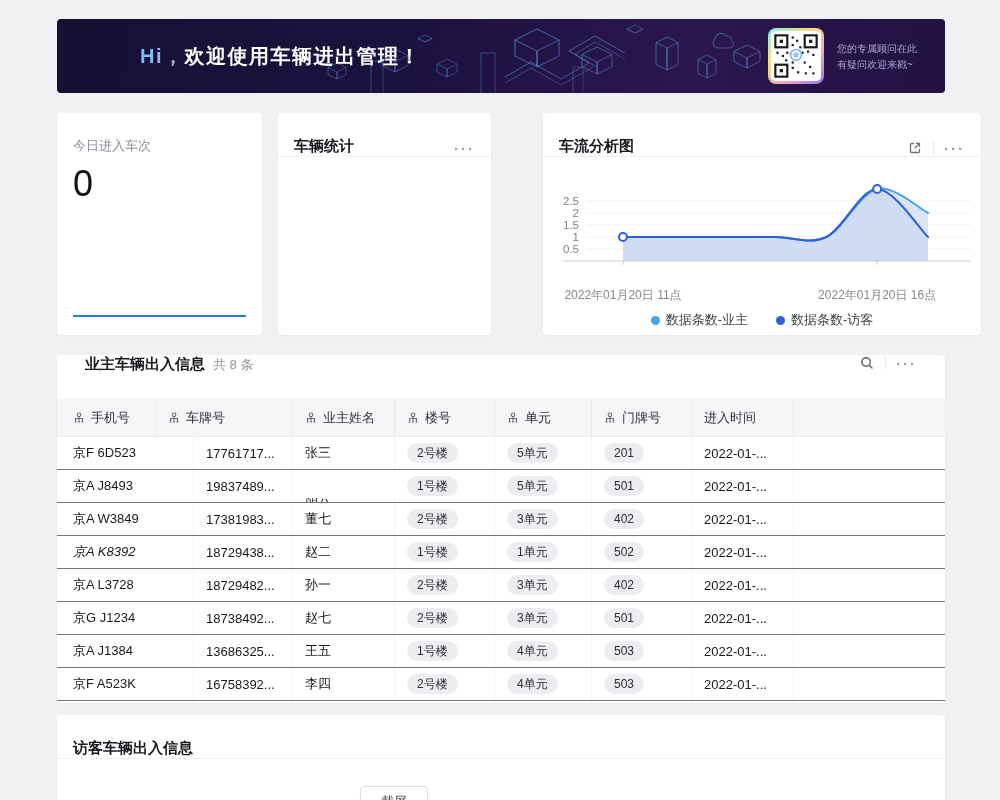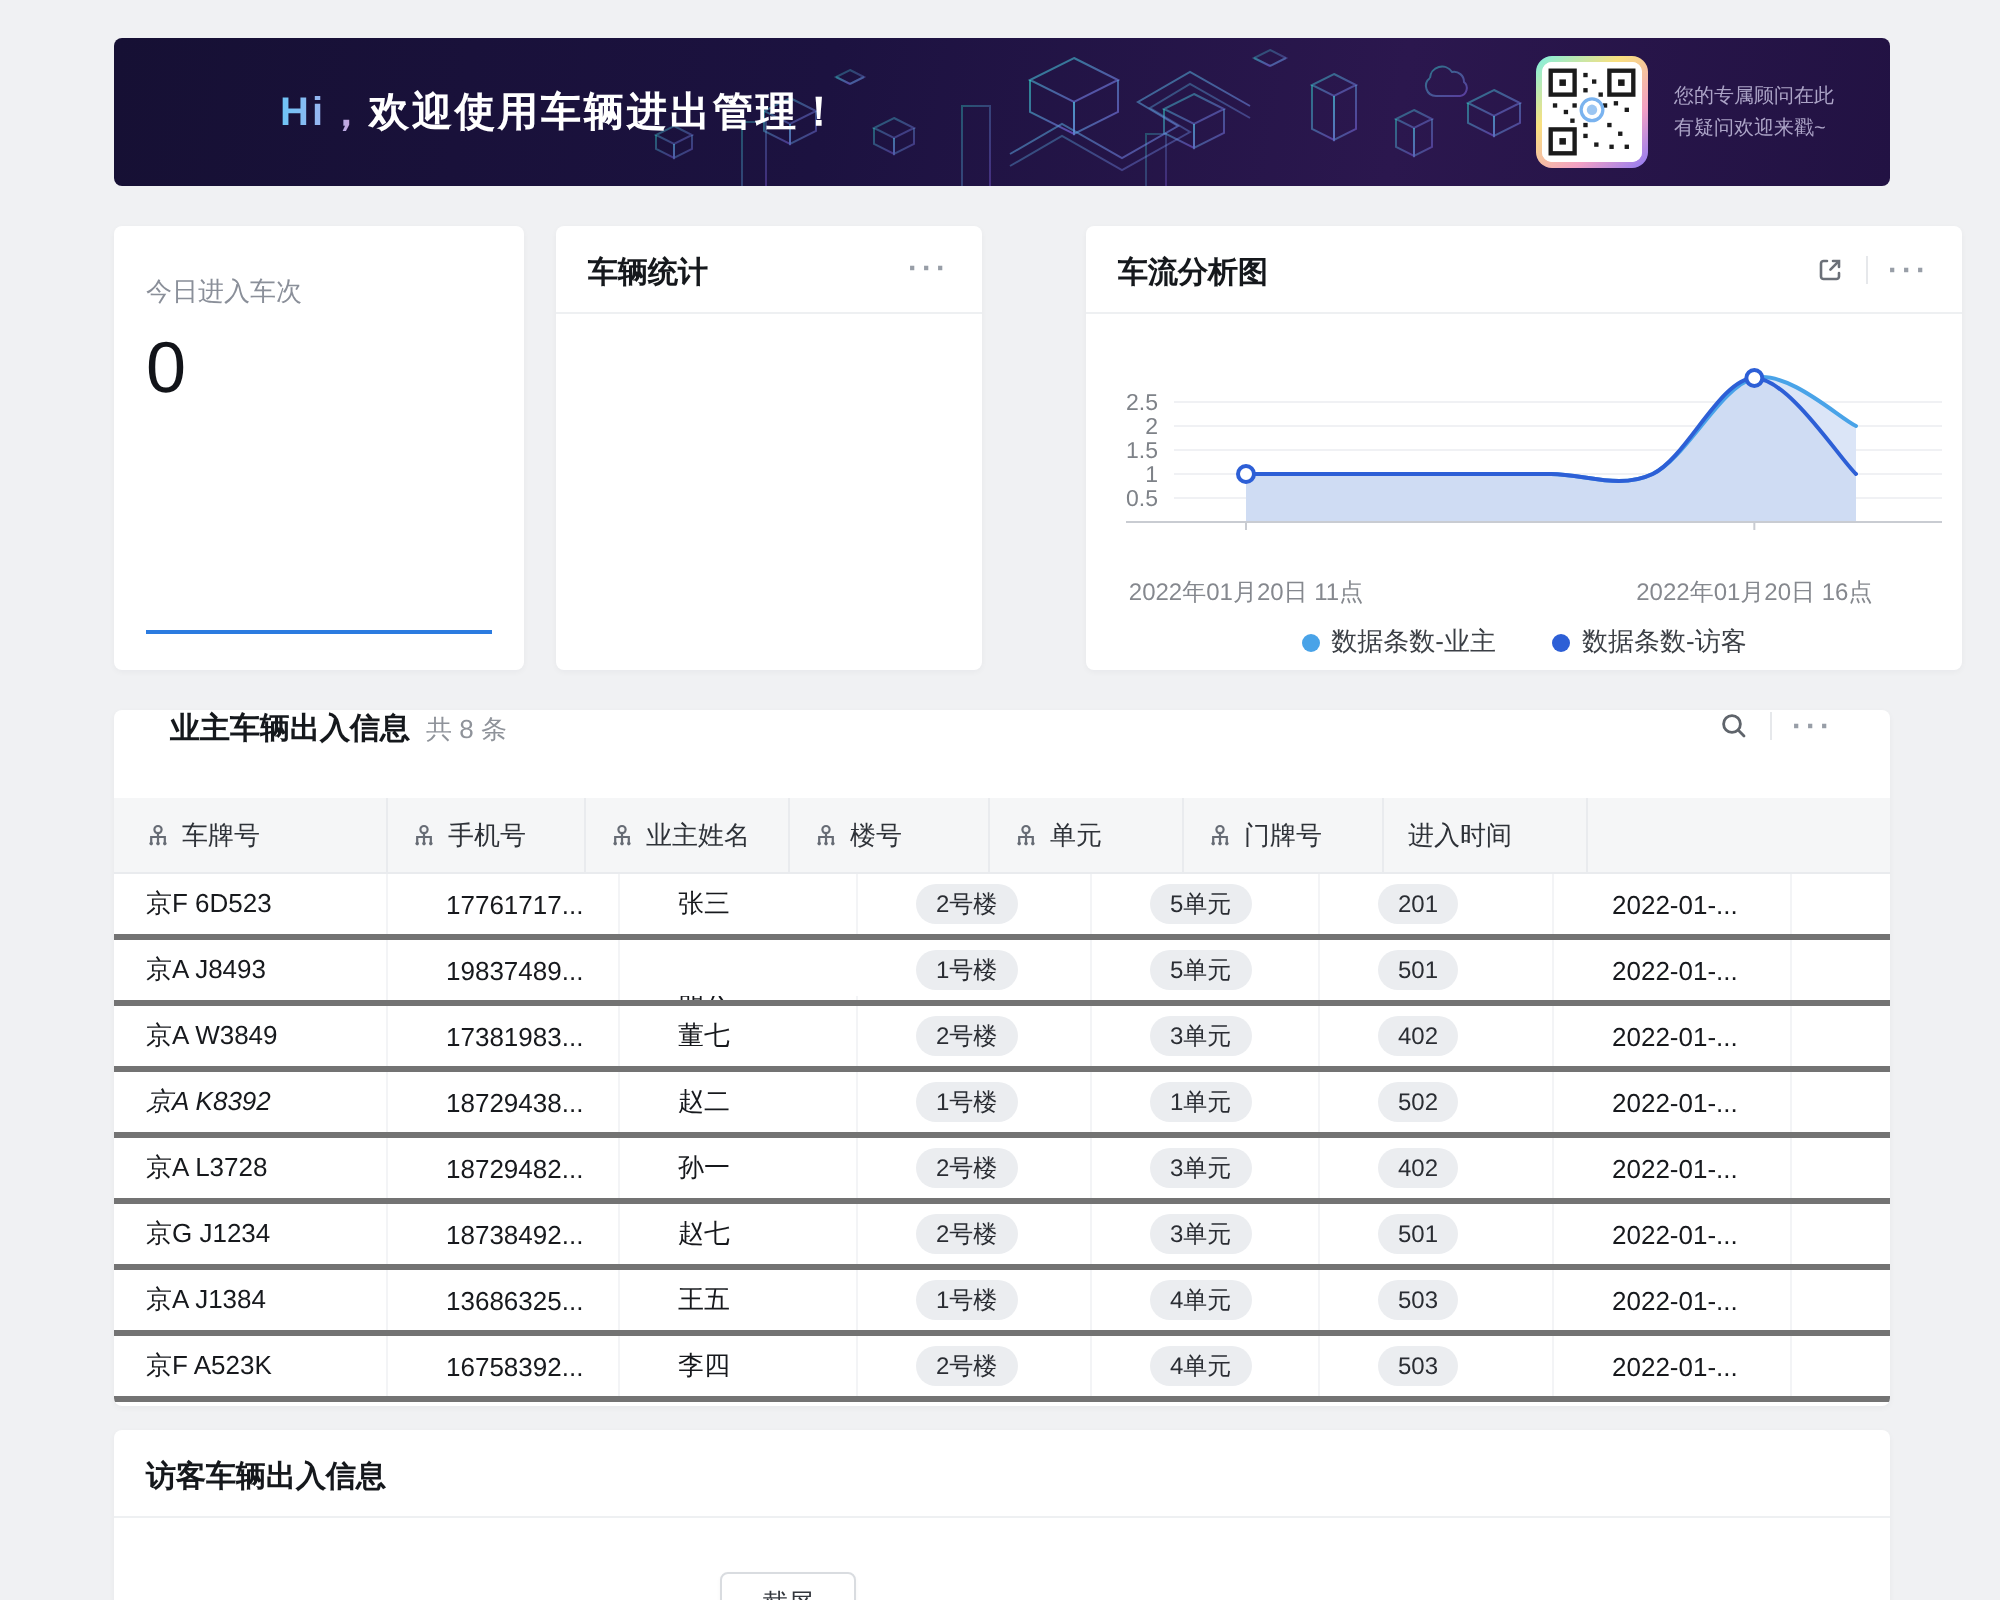--- a/index.html
+++ b/index.html
@@ -26,22 +26,22 @@
   .qr-inner { width:100%; height:100%; background:#fff; border-radius:5px; overflow:hidden; }
   .qr-caption { position:absolute; left:780px; top:22px; font-size:10px; color:#aba3c6; line-height:16px; white-space:nowrap; }
 
   
   .card-today { left:57px; top:113px; width:205px; height:222px; padding:24px 16px; }
   .today-label { font-size:13px; color:#8a8f99; }
   .today-value { font-size:36px; font-weight:500; color:#121419; margin-top:8px; }
   .today-line { position:absolute; left:16px; right:16px; bottom:18px; height:2px; background:#2b7be0; }
 
   
-  .card-head { display:flex; justify-content:space-between; align-items:flex-start;
-    height:44px; padding:14px 16px; border-bottom:1px solid #eef0f2; }
+  .card-head { display:flex; justify-content:space-between; align-items:flex-end;
+    height:44px; padding:0 16px; border-bottom:1px solid #eef0f2; }
   .card-title { font-size:15px; font-weight:bold; color:#15181c; }
   .dots { color:#989ea7; font-size:15px; font-weight:bold; letter-spacing:2px; cursor:pointer; line-height:1; }
   .head-icons { display:flex; align-items:center; }
   .v-div { width:1px; height:14px; background:#e6e8eb; margin:0 10px; }
   .icon-btn { display:flex; align-items:center; cursor:pointer; }
 
   
   .card-stats { left:278px; top:113px; width:213px; height:222px; }
   .stat-row { display:flex; justify-content:space-between; align-items:center;
     height:43px; margin:0 16px; border-bottom:1px solid #f0f1f4; }
@@ -59,21 +59,21 @@
   .legend-dot { width:9px; height:9px; border-radius:50%; }
 
   
   .card-table { left:57px; top:355px; width:888px; height:348px; overflow:hidden; }
   .table-head { display:flex; justify-content:space-between; align-items:flex-start; height:44px; padding:0 28px; }
   .count { font-size:13px; color:#8f939a; margin-left:8px; font-weight:normal; }
   .tbl-header { display:flex; background:#f5f6f7; height:38px; border-bottom:1px solid #e9ebee; }
   .th { display:flex; align-items:center; gap:6px; padding:0 12px; font-size:13px; color:#2e3238; border-right:1px solid #e9ebee; }
   .th:first-child, .td:first-child { padding-left:16px; }
   .th:last-child, .td:last-child { border-right:none; }
-  .tr { display:flex; height:33px; border-bottom:3px solid #737373; background:#fff;gap:17px; }
+  .tr { display:flex; height:33px; border-bottom:1px solid #737373; background:#fff; }
   .td { display:flex; align-items:center; padding:0 12px; font-size:13px; color:#17191d; border-right:1px solid #f3f4f6; overflow:hidden; white-space:nowrap; }
   .pill { background:#ebedf0; color:#2a2d33; border-radius:10px; padding:2px 10px; font-size:12px; line-height:16px; }
 
   
   .card-visitor { left:57px; top:715px; width:888px; height:120px; }
   .screenshot-btn { position:absolute; left:303px; top:71px; background:#fff; border:1px solid #d9dce0;
     border-radius:4px; padding:6px 20px; font-size:13px; color:#32363c; font-family:inherit; cursor:pointer;
     box-shadow:0 1px 2px rgba(0,0,0,0.04); }
 </style>
 </head>
@@ -247,43 +247,43 @@
         <svg width="16" height="16" viewBox="0 0 16 16" fill="none" stroke="#5f646b" stroke-width="1.4" stroke-linecap="round">
           <circle cx="7" cy="7" r="4.2"></circle>
             <path d="M10.3 10.3 L13 13"></path>
         </svg>
       </span>
       <span class="v-div"></span>
       <span class="dots">···</span>
     </div>
   </div>
   <div class="tbl-header" id="tblHeader">
+      <div class="th" style="width: 99px; flex: 0 0 auto;">
+        <span style="display: flex;">
+          <svg width="12" height="12" viewBox="0 0 12 12" fill="none" stroke="#676c75" stroke-width="1.1">
+            <circle cx="6" cy="2.8" r="1.8"></circle>
+            <path d="M6 4.6 v1.9 M2.6 9.2 V6.5 h6.8 v2.7 M6 6.5 v2.7"></path>
+            <circle cx="2.6" cy="9.8" r="0.9" fill="#676c75" stroke="none"></circle>
+            <circle cx="6" cy="9.8" r="0.9" fill="#676c75" stroke="none"></circle>
+            <circle cx="9.4" cy="9.8" r="0.9" fill="#676c75" stroke="none"></circle>
+          </svg>
+        </span>
+        <span>手机号</span>
+      </div>
       <div class="th" style="width: 137px; flex: 0 0 auto;">
         <span style="display: flex;">
           <svg width="12" height="12" viewBox="0 0 12 12" fill="none" stroke="#676c75" stroke-width="1.1">
             <circle cx="6" cy="2.8" r="1.8"></circle>
             <path d="M6 4.6 v1.9 M2.6 9.2 V6.5 h6.8 v2.7 M6 6.5 v2.7"></path>
             <circle cx="2.6" cy="9.8" r="0.9" fill="#676c75" stroke="none"></circle>
             <circle cx="6" cy="9.8" r="0.9" fill="#676c75" stroke="none"></circle>
             <circle cx="9.4" cy="9.8" r="0.9" fill="#676c75" stroke="none"></circle>
           </svg>
         </span>
         <span>车牌号</span>
-      </div>
-      <div class="th" style="width: 99px; flex: 0 0 auto;">
-        <span style="display: flex;">
-          <svg width="12" height="12" viewBox="0 0 12 12" fill="none" stroke="#676c75" stroke-width="1.1">
-            <circle cx="6" cy="2.8" r="1.8"></circle>
-            <path d="M6 4.6 v1.9 M2.6 9.2 V6.5 h6.8 v2.7 M6 6.5 v2.7"></path>
-            <circle cx="2.6" cy="9.8" r="0.9" fill="#676c75" stroke="none"></circle>
-            <circle cx="6" cy="9.8" r="0.9" fill="#676c75" stroke="none"></circle>
-            <circle cx="9.4" cy="9.8" r="0.9" fill="#676c75" stroke="none"></circle>
-          </svg>
-        </span>
-        <span>手机号</span>
       </div>
       <div class="th" style="width: 102px; flex: 0 0 auto;">
         <span style="display: flex;">
           <svg width="12" height="12" viewBox="0 0 12 12" fill="none" stroke="#676c75" stroke-width="1.1">
             <circle cx="6" cy="2.8" r="1.8"></circle>
             <path d="M6 4.6 v1.9 M2.6 9.2 V6.5 h6.8 v2.7 M6 6.5 v2.7"></path>
             <circle cx="2.6" cy="9.8" r="0.9" fill="#676c75" stroke="none"></circle>
             <circle cx="6" cy="9.8" r="0.9" fill="#676c75" stroke="none"></circle>
             <circle cx="9.4" cy="9.8" r="0.9" fill="#676c75" stroke="none"></circle>
           </svg>

